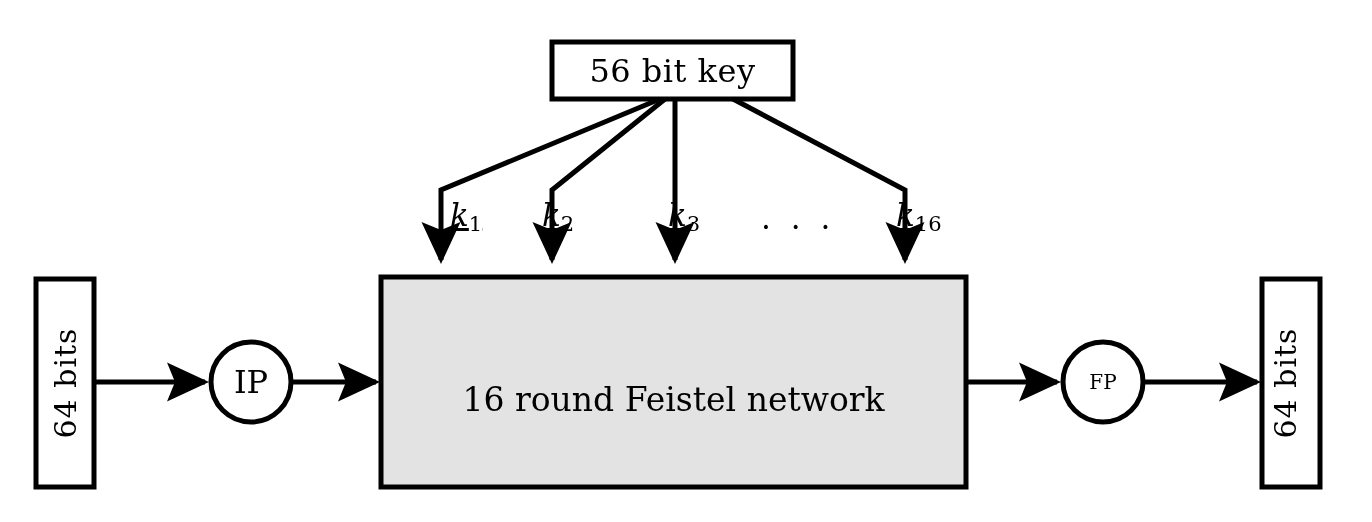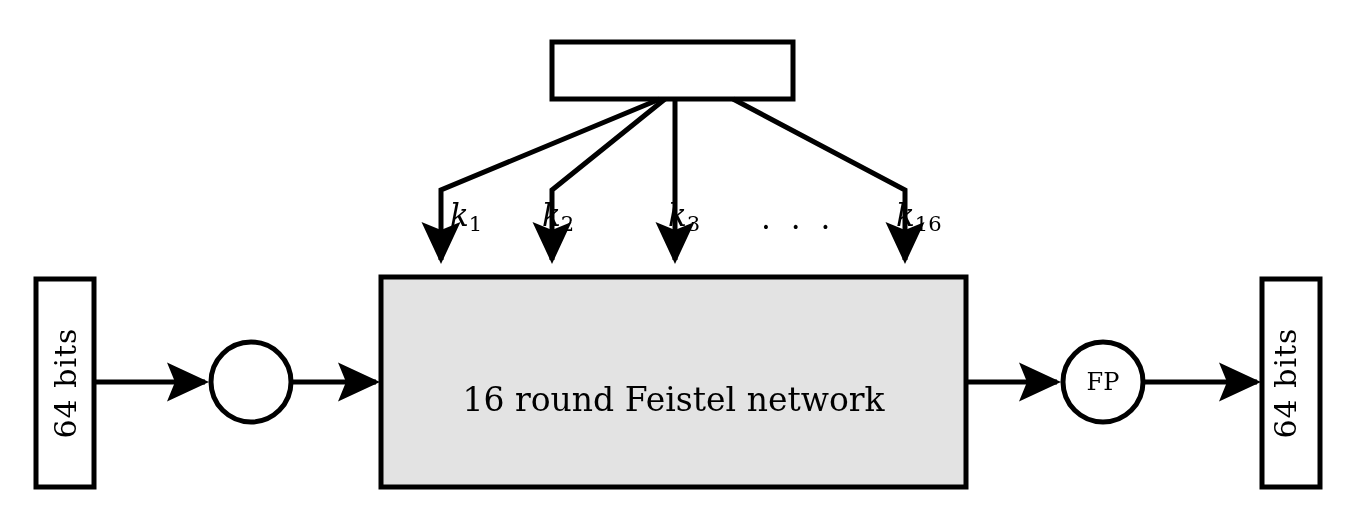--- a/index.html
+++ b/index.html
@@ -64,21 +64,21 @@
     font-size: 32px;
   }
   #fp-label {
     left: 1063px;
     top: 342px;
     width: 80px;
     height: 80px;
     display: flex;
     align-items: center;
     justify-content: center;
-    font-size: 24px;
+    font-size: 20px;
   }
   
   .rot-box-label {
     position: absolute;
     width: 208px;
     height: 58px;
     display: flex;
     align-items: center;
     justify-content: center;
     font-size: 30px;
@@ -95,20 +95,21 @@
     left: 1181px;
     top: 354px;
     transform: rotate(-90deg);
   }
   
   .kl {
     position: absolute;
     font-size: 31px;
     font-style: italic;
     color: #000000;
+    text-decoration: underline;
   }
   .kl sub {
     font-style: normal;
     font-size: 0.68em;
     vertical-align: -0.22em;
   }
   #k1-label { left: 450px; top: 197px; }
   #k2-label { left: 542px; top: 197px; }
   #k3-label { left: 668px; top: 197px; }
   #k16-label { left: 896px; top: 197px; }
@@ -149,23 +150,25 @@
     <circle cx="251" cy="382" r="40" fill="#ffffff" stroke="#000000" stroke-width="5"></circle>
 
     <circle cx="1103" cy="382" r="40" fill="#ffffff" stroke="#000000" stroke-width="5"></circle>
 
     <line x1="94" y1="382" x2="205" y2="382" stroke="#000000" stroke-width="5" marker-end="url(#arrowhead)"></line>
     <line x1="291" y1="382" x2="376" y2="382" stroke="#000000" stroke-width="5" marker-end="url(#arrowhead)"></line>
     <line x1="966" y1="382" x2="1057" y2="382" stroke="#000000" stroke-width="5" marker-end="url(#arrowhead)"></line>
     <line x1="1143" y1="382" x2="1257" y2="382" stroke="#000000" stroke-width="5" marker-end="url(#arrowhead)"></line>
   </svg>
 
+  <div class="lbl" id="key-label">56  bit key</div>
 
   <div class="lbl" id="feistel-label">16 round Feistel network</div>
 
+  <div class="lbl" id="ip-label">IP</div>
 
   <div class="lbl" id="fp-label">FP</div>
 
   <div class="rot-box-label" id="left-bits-label">64  bits</div>
 
   <div class="rot-box-label" id="right-bits-label">64  bits</div>
 
   <div class="kl" id="k1-label"><span>k</span><sub>1</sub></div>
 
   <div class="kl" id="k2-label"><span>k</span><sub>2</sub></div>

